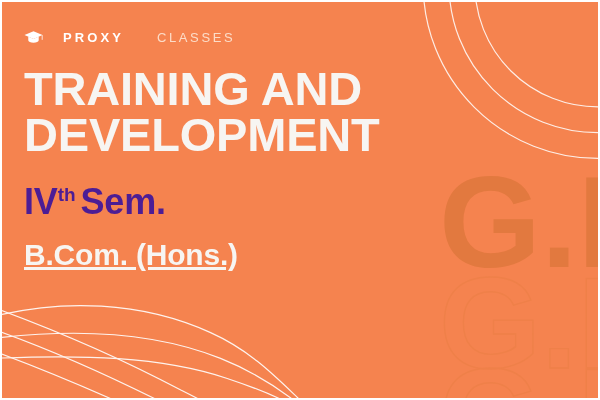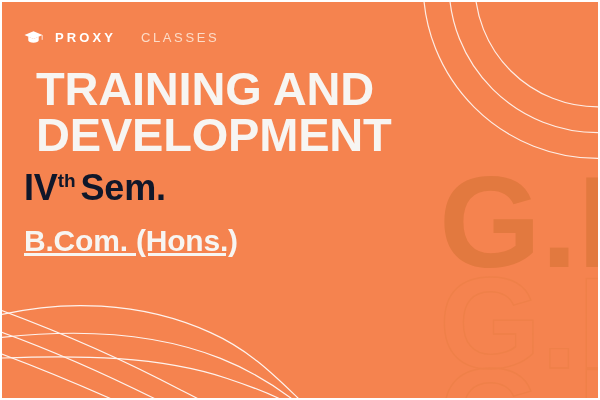--- a/index.html
+++ b/index.html
@@ -44,21 +44,21 @@
   .content {
     position: relative;
     z-index: 5;
     padding: 28px 0 0 22px;
   }
 
   
   .logo {
     display: flex;
     align-items: center;
-    gap: 12px;
+    gap: 20px;
     margin-bottom: 22px;
     text-align: right;
   }
   .logo-cap {
     display: block;
     width: 19px;
     height: 14px;
     flex: none;
   }
   .logo-proxy {
@@ -78,30 +78,30 @@
   }
 
   
   .headline {
     color: #f7f5f2;
     font-size: 47px;
     font-weight: bold;
     line-height: 0.98;
     letter-spacing: -0.2px;
     text-transform: uppercase;
-    margin: 12px;
+    margin: 0;
   }
   .headline .hl-line { display: block; }
 
   .semester {
-    color: #0f172a;
+    color: #4c1d95;
     font-size: 36px;
     font-weight: bold;
     line-height: 1;
-    margin-top: 10px;
+    margin-top: 26px;
     letter-spacing: -0.2px;
   }
   .semester .ord {
     font-size: 19px;
     vertical-align: super;
     line-height: 0;
     font-weight: bold;
     letter-spacing: 0;
   }
   .semester .sem-word { margin-left: 5px; }

